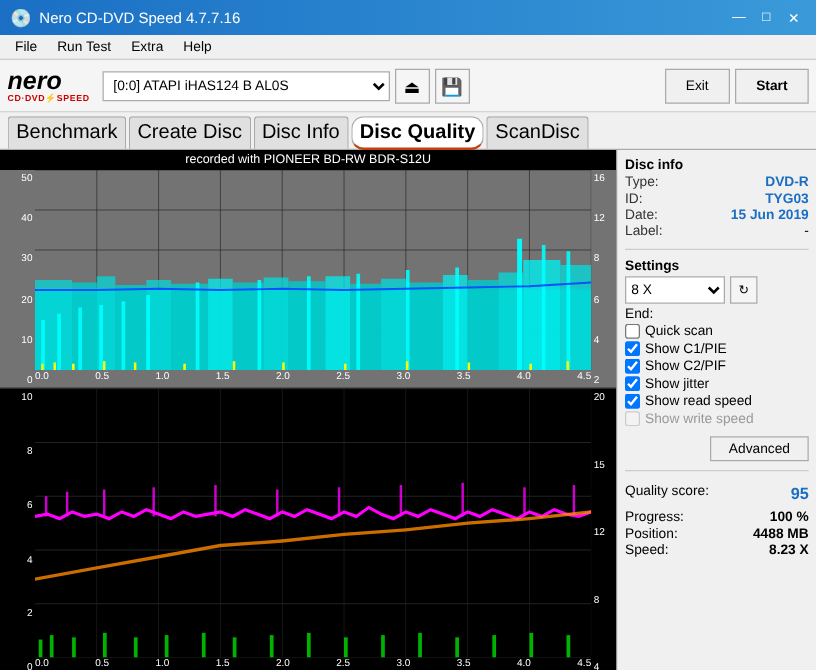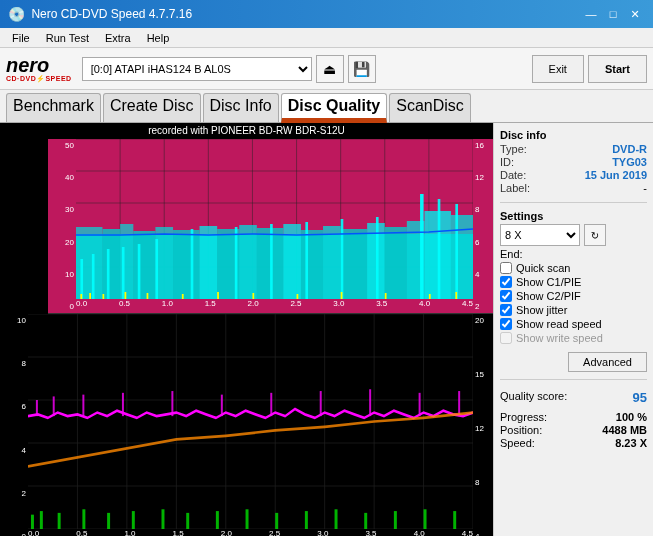--- a/index.html
+++ b/index.html
@@ -130,23 +130,24 @@
       font-size: 16px;
       cursor: pointer;
       border: 1px solid #aaa;
       border-bottom: none;
       background: #e0e0e0;
       border-radius: 3px 3px 0 0;
     }
     .tab.active {
       background: white;
       font-weight: bold;
-      border-bottom: 5px solid #c2410c;
+      border-bottom: 2px solid #c2410c;
       margin-bottom: -1px;
       z-index: 1;
+      border-radius: 10px;
     }
 
     
     #main {
       display: flex;
       height: calc(536px - 28px - 20px - 42px - 26px);
       background: white;
     }
 
     
@@ -167,23 +168,22 @@
       z-index: 10;
     }
 
     
     #top-chart {
       position: absolute;
       top: 16px;
       left: 0;
       right: 0;
       height: 175px;
-      background: #be185d;
+      background: #737373;
       border-bottom: 1px solid #333;
-      margin-left: 48px;
     }
 
     
     #bottom-chart {
       position: absolute;
       top: 191px;
       left: 0;
       right: 0;
       bottom: 0;
       background: #000;

